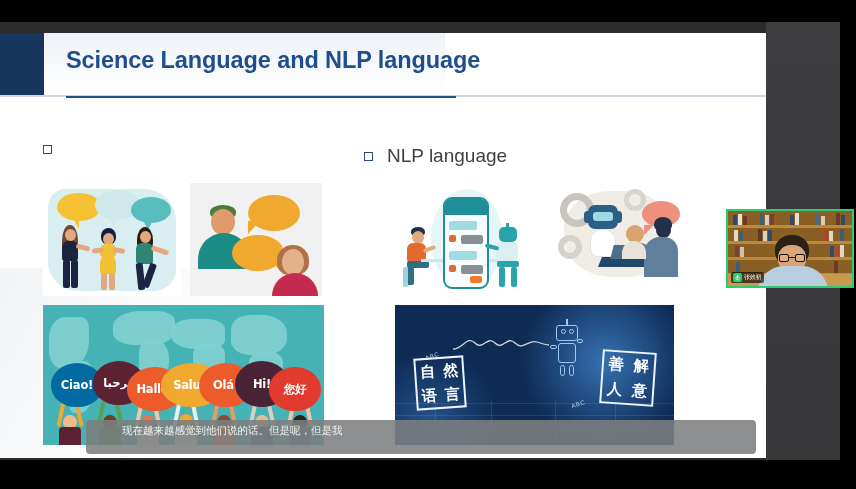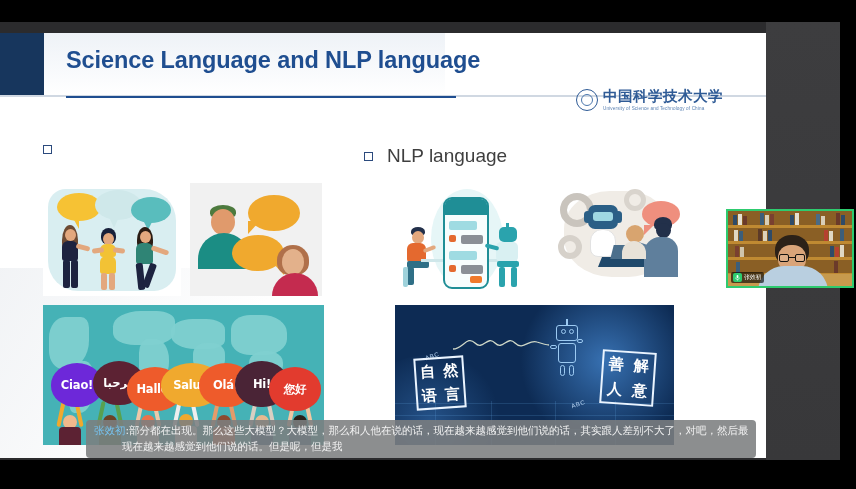--- a/index.html
+++ b/index.html
@@ -174,25 +174,20 @@
   <div class="slide">
     <div class="slide-faint"></div>
 
     <div class="title-rule2"></div>
     <div class="title-band">
       <div class="title-navy"></div>
     </div>
     <div class="slide-title">Science Language and NLP language</div>
     <div class="title-rule"></div>
 
-    <div class="logo">
-      <div class="logo-seal"></div>
-      <div class="logo-cn">中国科学技术大学</div>
-      <div class="logo-en">University of Science and Technology of China</div>
-    </div>
 
     <div class="col-head left">
       <div class="bullet-sq"></div>
     </div>
     <div class="col-head right">
       <div class="bullet-sq"></div>
       <div class="col-title">NLP language</div>
     </div>
 
     <div class="imgbox ill-a">
@@ -299,21 +294,21 @@
         <div class="k-head" style="left:6px;top:14px;width:14px;height:14px;background:#e7b98f;"></div>
         <div class="k-body" style="left:2px;top:26px;width:22px;height:18px;background:#2b5f86;"></div>
       </div>
       <div class="kid" style="left:244px;top:98px;width:26px;height:42px;">
         <div class="k-arm" style="left:2px;top:0;height:24px;background:#f0c7a2;transform:rotate(12deg);"></div>
         <div class="k-arm" style="right:2px;top:0;height:24px;background:#f0c7a2;transform:rotate(-12deg);"></div>
         <div class="k-head" style="left:6px;top:12px;width:14px;height:14px;background:#2b2118;"></div>
         <div class="k-body" style="left:2px;top:24px;width:22px;height:18px;background:#3b6f8c;"></div>
       </div>
 
-      <div class="flagbub" style="left:8px;top:58px;width:52px;height:44px;background:#6d28d9;">
+      <div class="flagbub" style="left:8px;top:58px;width:52px;height:44px;background:#0369a1;">
         <span>Ciao!</span>
         </div>
       <div class="flagbub" style="left:50px;top:56px;width:52px;height:44px;background:#5c2233;">
         <span>مرحبا</span>
         </div>
       <div class="flagbub" style="left:84px;top:62px;width:56px;height:44px;background:#ee5b2b;">
         <span>Hallo!</span>
         </div>
       <div class="flagbub" style="left:118px;top:58px;width:62px;height:44px;background:#f0a92e;">
         <span>Salut!</span>
@@ -500,19 +495,16 @@
             <rect x="1.6" y="0" width="1.8" height="3.2" rx=".9" fill="#fff"></rect>
             <path d="M.6 2.6a1.9 1.9 0 0 0 3.8 0" stroke="#fff" stroke-width=".6" fill="none"></path>
             <rect x="2.2" y="4.3" width=".6" height="1.3" fill="#fff"></rect>
           </svg>
       </span>
       <span class="tile-name">张效初</span>
     </div>
   </div>
 
   <div class="caption">
-    <div class="cap-line">
-      <span class="cap-speaker">张效初</span><span>:</span><span>部分都在出现。那么这些大模型？大模型，那么和人他在说的话，现在越来越感觉到他们说的话，其实跟人差别不大了，对吧，然后最</span>
-    </div>
     <div class="cap-line l2">现在越来越感觉到他们说的话。但是呢，但是我</div>
   </div>
 
 </div>
 
 </body></html>

